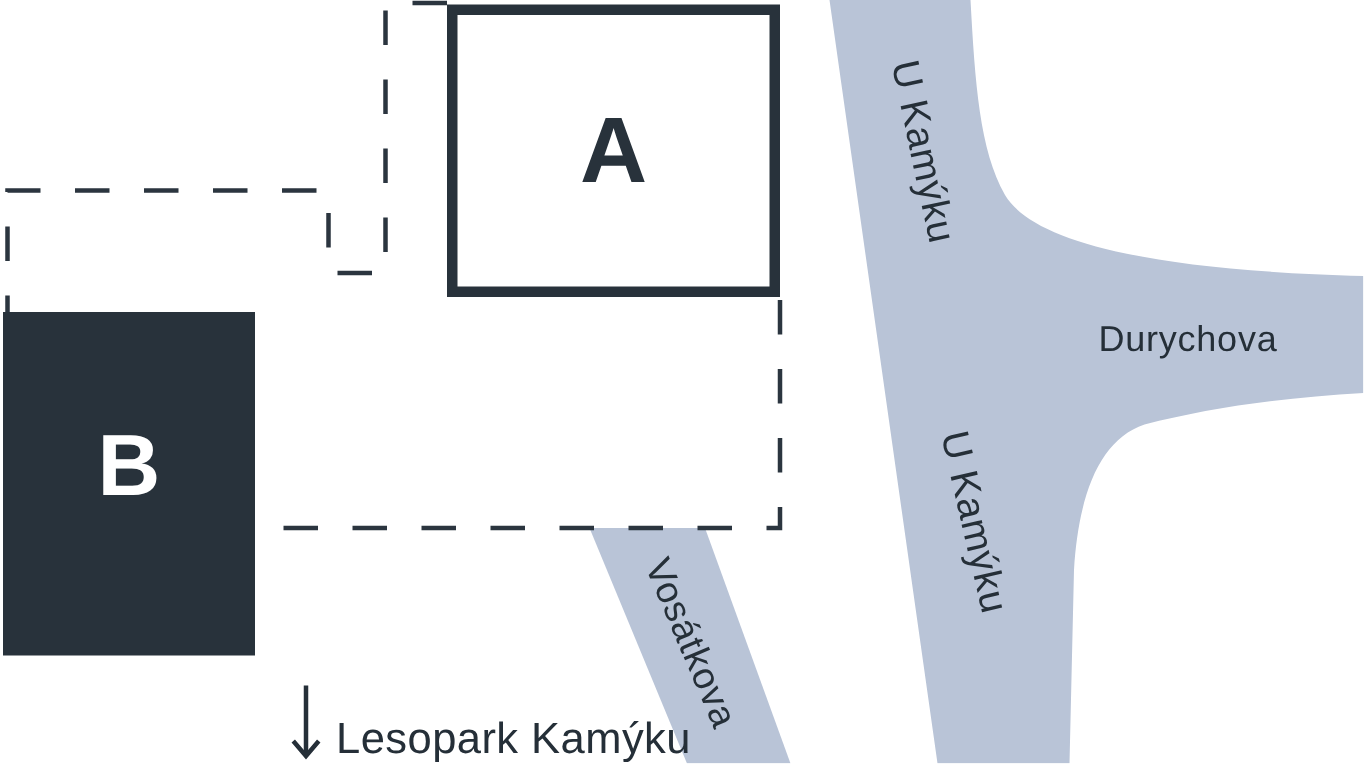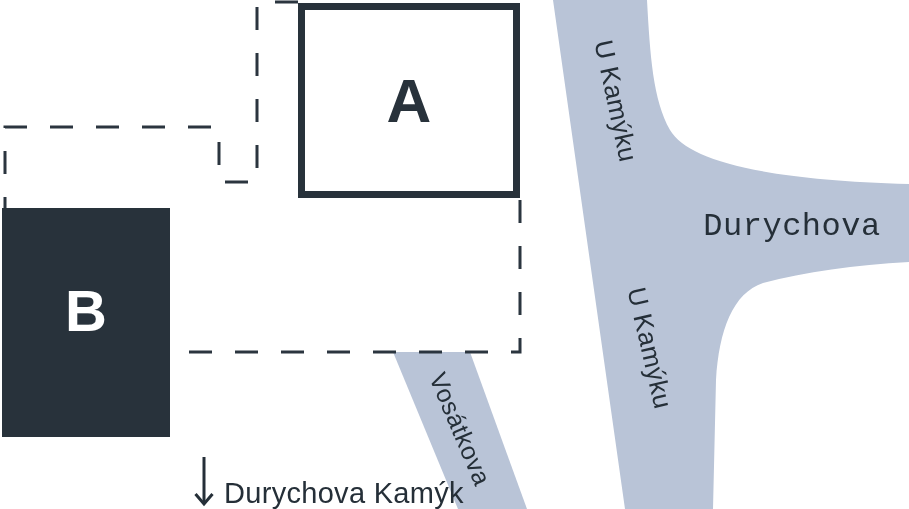--- a/index.html
+++ b/index.html
@@ -69,23 +69,22 @@
     left: 650px; top: 348px;
     transform: translate(-50%, -50%) rotate(77deg);
   }
   #lbl-vosatkova {
     left: 460px; top: 429px;
     font-size: 25px;
     transform: translate(-50%, -50%) rotate(67deg);
   }
   #lbl-durychova {
     left: 792px; top: 227px;
-    font-size: 32px;
+    font-size: 24px;
     transform: translate(-50%, -50%);
-    font-family: Liberation Mono, monospace;
   }
   .poi-label {
     position: absolute;
     left: 224px; top: 479px;
     font-size: 29px;
     font-weight: 500;
     letter-spacing: 0.3px;
     color: #252f38;
     white-space: nowrap;
     line-height: 1;
@@ -127,15 +126,15 @@
 
   <div class="street-label" id="lbl-ukamyku-top">U Kamýku</div>
   <div class="street-label" id="lbl-ukamyku-bottom">U Kamýku</div>
   <div class="street-label" id="lbl-durychova">Durychova</div>
   <div class="street-label" id="lbl-vosatkova">Vosátkova</div>
 
   <svg class="arrow-down" width="28" height="57" viewBox="0 0 28 57">
     <line x1="14" y1="5" x2="14" y2="50" stroke="#252f38" stroke-width="3"></line>
     <polyline points="5.5,42 14,52 22.5,42" fill="none" stroke="#252f38" stroke-width="3"></polyline>
   </svg>
-  <div class="poi-label">Durychova Kamýk</div>
+  <div class="poi-label">Lesopark Kamýku</div>
 
 </div>
 
 </body></html>

